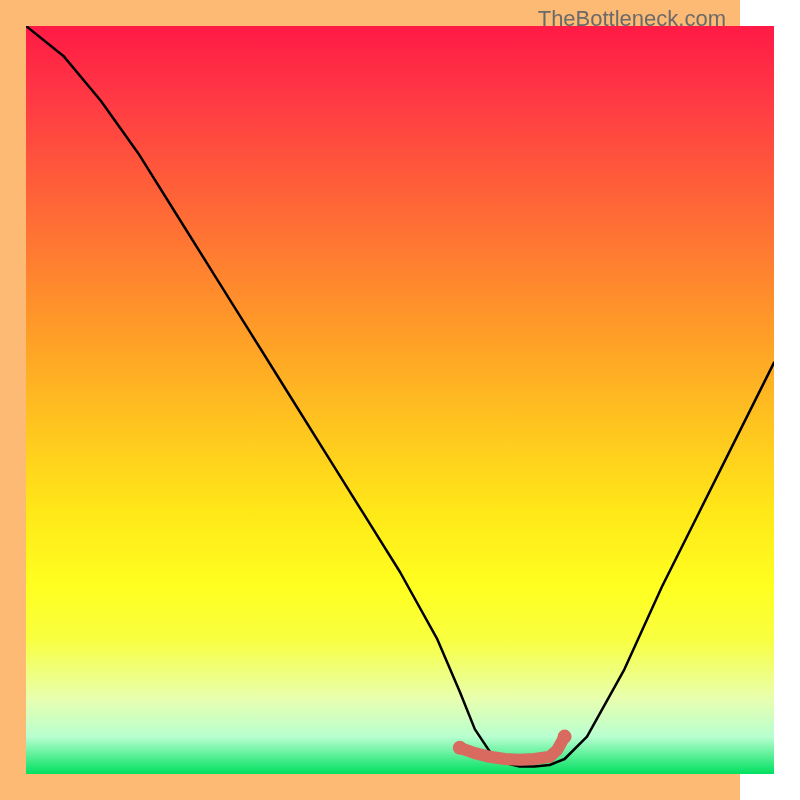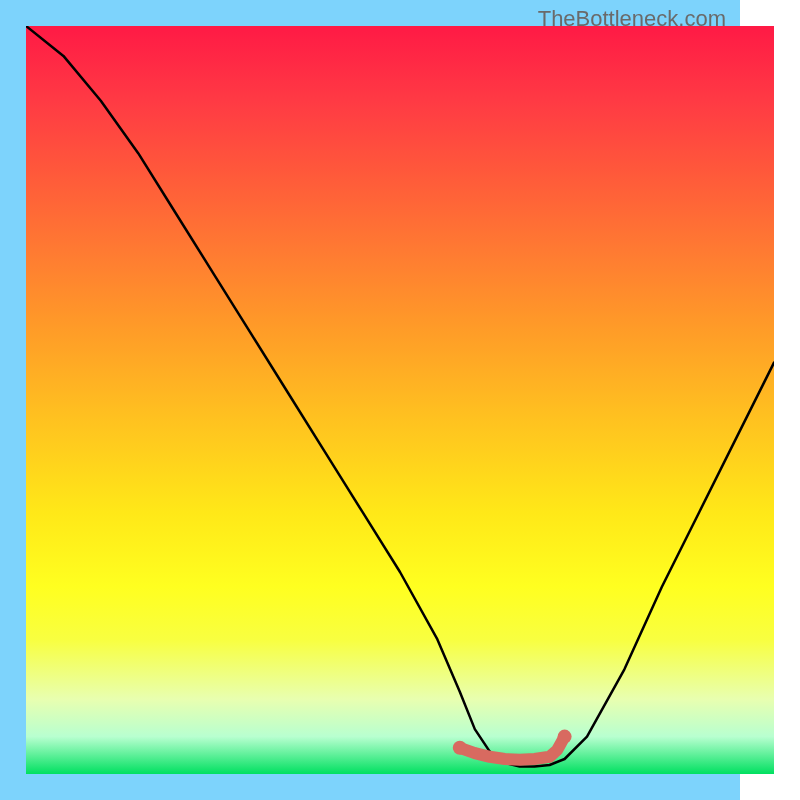--- a/index.html
+++ b/index.html
@@ -1,17 +1,17 @@
 <!DOCTYPE html>
 <html><head>
 <meta charset="utf-8">
 <style>
   * { margin: 0; padding: 0; box-sizing: border-box; }
   body { width: 800px; height: 800px; overflow: hidden; font-family: Arial, sans-serif; }
-  .container { position: relative; width: 740px; height: 800px; background: #7dd3fc; }
+  .container { position: relative; width: 740px; height: 800px; background: #fdba74; }
   .watermark { position: absolute; top: 6px; right: 14px; color: #6a6a6a; font-size: 22px; font-weight: 500; z-index: 10; }
   .plot-area {
     position: absolute;
     left: 26px;
     top: 26px;
     width: 748px;
     height: 748px;
     background: linear-gradient(to bottom,
       #ff1a45 0%,
       #ff3a44 10%,

